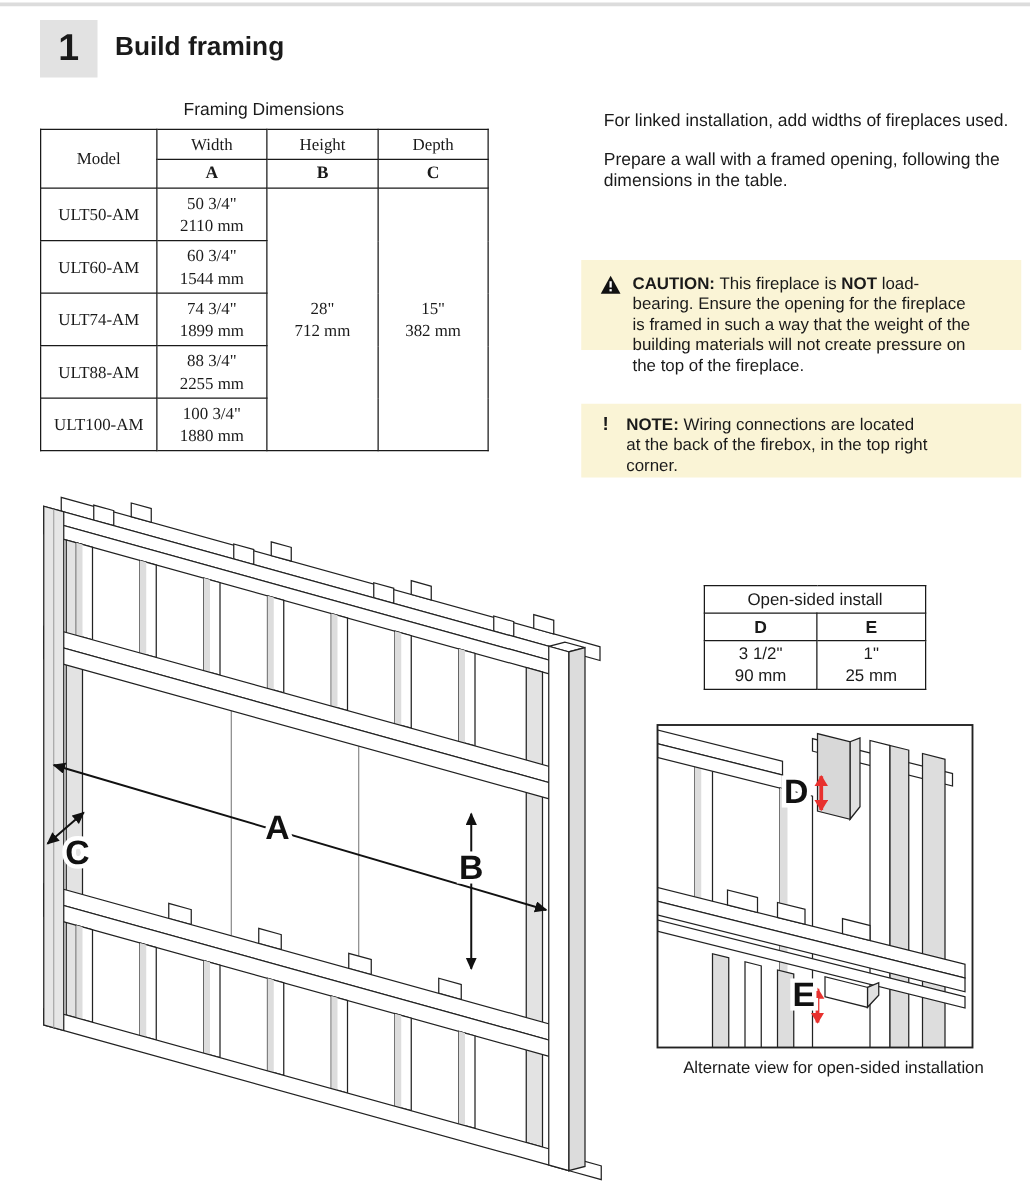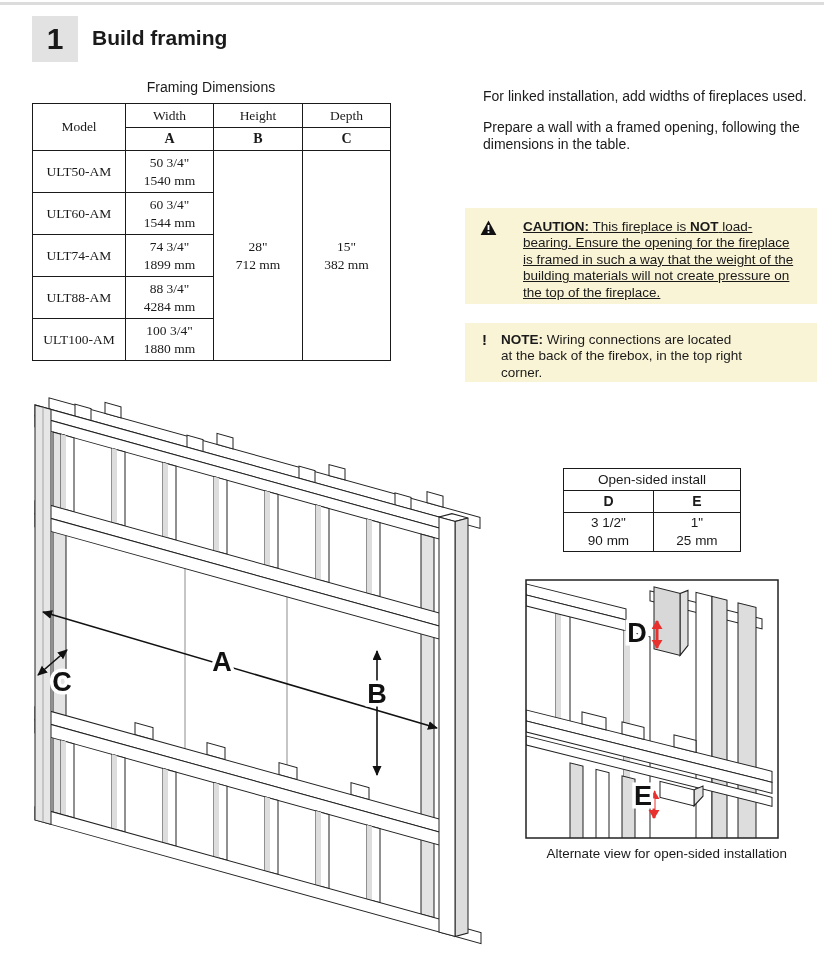--- a/index.html
+++ b/index.html
@@ -21,21 +21,21 @@
     font-size:13.5px;padding:0;line-height:1.3;}
   table.ft tr.h1 td{height:23px;}
   table.ft tr.h2 td{height:22px;font-weight:bold;font-size:14px;}
   table.ft tr.dr td{height:41px;}
   .cell2 span{display:block;}
   
   .intro{left:483px;top:88px;width:342px;font-size:14px;line-height:1.25;}
   .intro p{margin:0 0 13px 0;}
   
   .ybox{background:#faf4d6;box-sizing:border-box;display:flex;}
-  .caution{left:465px;top:208px;width:352px;height:96px;padding:11px 12px 11px 15px;gap:26px;text-decoration:underline;}
+  .caution{left:465px;top:208px;width:352px;height:72px;padding:11px 12px 11px 15px;gap:9px;}
   .notebox{left:465px;top:323px;width:352px;height:59px;padding:9px 12px 9px 17px;gap:11px;}
   .ybox .txt{font-size:13.5px;line-height:1.22;}
   .pre{white-space:pre-line;}
   .warn-ic{flex:0 0 17px;padding-top:1px;}
   .excl{flex:0 0 8px;font-weight:bold;font-size:15px;line-height:1.1;}
   
   table.ot{left:563px;top:468px;border-collapse:collapse;table-layout:fixed;}
   table.ot td{border:1px solid #1a1a1a;text-align:center;vertical-align:middle;
     font-size:13.5px;padding:0;line-height:1.3;margin-top:33px;}
   table.ot tr.t td{height:21px;}
@@ -73,21 +73,21 @@
   </tr>
   <tr class="h2">
     <td>A</td>
     <td>B</td>
     <td>C</td>
   </tr>
   <tr class="dr">
     <td>ULT50-AM</td>
     <td class="cell2">
       <span>50 3/4"</span>
-      <span>1540 mm</span>
+      <span>2110 mm</span>
     </td>
     <td rowspan="5" class="cell2">
       <span>28"</span>
       <span>712 mm</span>
     </td>
     <td rowspan="5" class="cell2">
       <span>15"</span>
       <span>382 mm</span>
     </td>
   </tr>
@@ -102,21 +102,21 @@
     <td>ULT74-AM</td>
     <td class="cell2">
       <span>74 3/4"</span>
       <span>1899 mm</span>
     </td>
   </tr>
   <tr class="dr">
     <td>ULT88-AM</td>
     <td class="cell2">
       <span>88 3/4"</span>
-      <span>4284 mm</span>
+      <span>2255 mm</span>
     </td>
   </tr>
   <tr class="dr">
     <td>ULT100-AM</td>
     <td class="cell2">
       <span>100 3/4"</span>
       <span>1880 mm</span>
     </td>
   </tr>
 </tbody>

